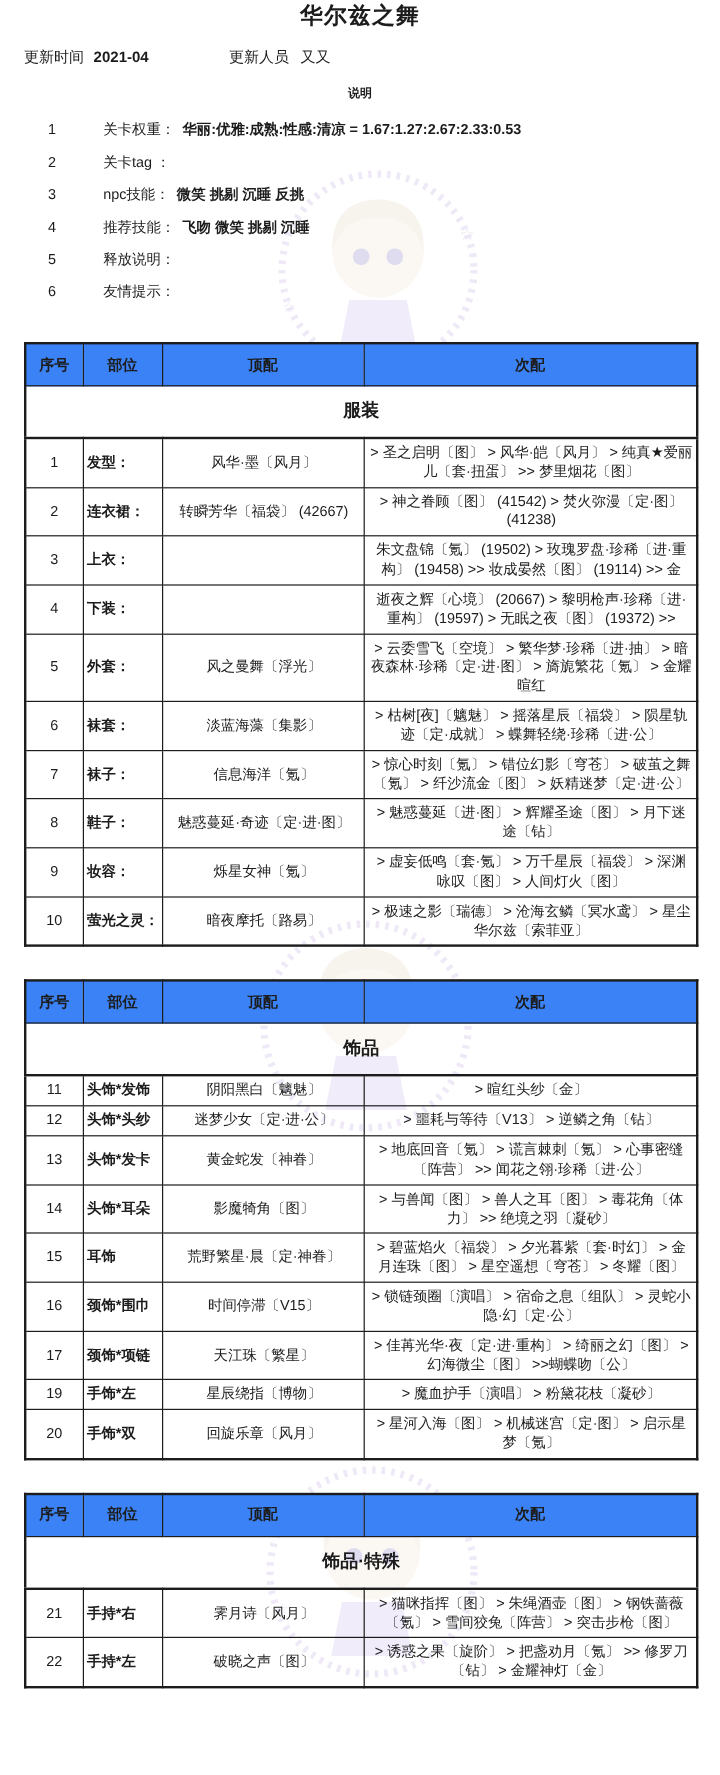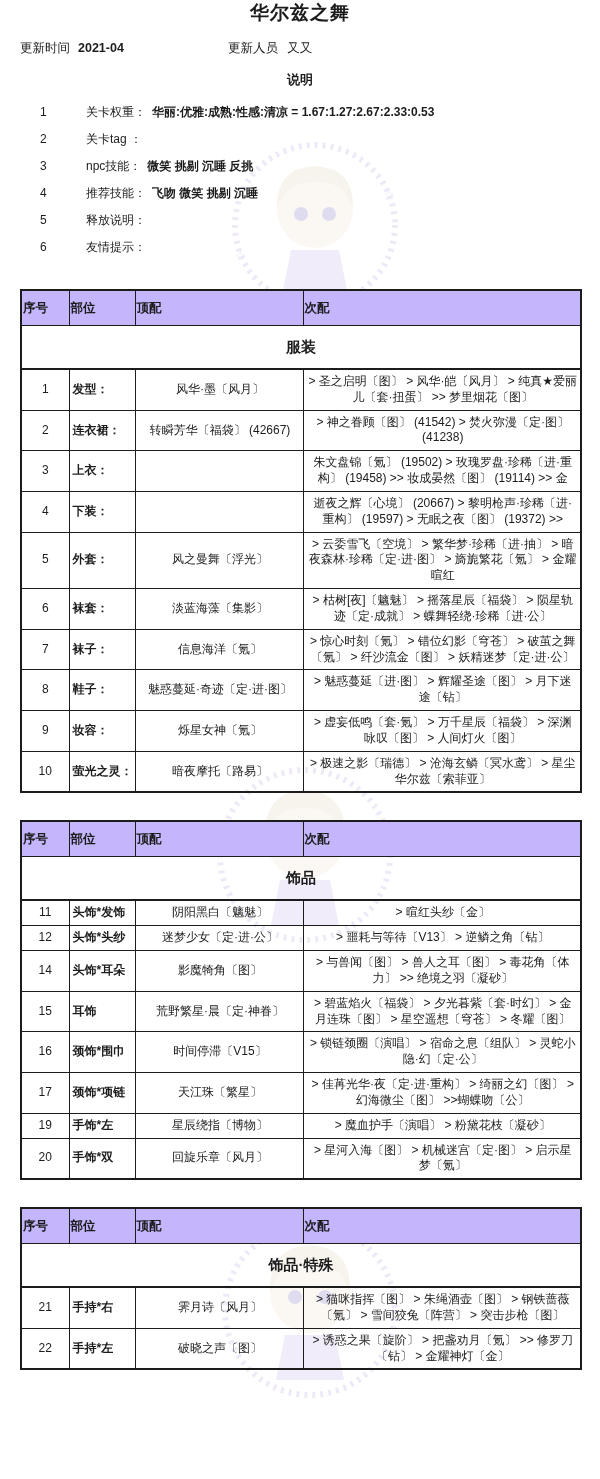--- a/index.html
+++ b/index.html
@@ -8,38 +8,38 @@
     font-family:"Liberation Sans","DejaVu Sans",sans-serif;
     color:#1c1c1c;font-size:12px;
   }
   .page{position:relative;padding:0 20px;z-index:2;}
   .title{
     text-align:center;font-size:19px;font-weight:bold;
     margin:0 0 14px 0;letter-spacing:1px;
   }
   .update-row{display:flex;align-items:baseline;font-size:12.5px;margin:0 0 14px 0;}
   .update-time-value{font-weight:bold;margin-left:8px;}
-  .update-pair2{margin-left:104px;}
+  .update-pair2{margin-left:67px;}
   .update-pair2 .updater-value{margin-left:6px;}
-  .notes-title{text-align:center;font-weight:bold;font-size:13px;margin:6px 0 10px 0;}
+  .notes-title{text-align:center;font-weight:bold;font-size:10px;margin:6px 0 10px 0;}
   .note-row{display:flex;align-items:baseline;height:27px;line-height:27px;}
   .note-no{width:34px;padding-left:20px;text-align:left;flex:none;}
   .note-label{flex:none;margin-left:12px;}
   .note-value{margin-left:6px;font-weight:bold;}
   table{
     width:560px;border-collapse:collapse;table-layout:fixed;
     margin:0 0 27px 0;background:transparent;
   }
   table, th, td{border:1px solid #1c1c1c;}
   table{border-width:2px;}
   .tbl-title td{
     text-align:center;font-weight:bold;font-size:15px;height:34px;
     border-bottom-width:2px;
   }
-  thead th{height:32px;font-size:12.5px;font-weight:bold;text-align:left;background:#c4b5fd;}
+  thead th{height:32px;font-size:12.5px;font-weight:bold;text-align:center;background:#3b82f6;}
   tbody td{padding:4px 3px;line-height:1.32;vertical-align:middle;background:transparent;}
   col.w0{width:48px;} col.w1{width:66px;} col.w2{width:168px;} col.w3{width:278px;}
   td.c0{text-align:center;}
   td.c1{white-space:nowrap;overflow:hidden;padding-right:4px;font-weight:bold;}
   td.c2{text-align:center;padding-left:5px;}
   td.c3{text-align:center;padding-left:5px;}
   .watermark{
     position:absolute;z-index:1;opacity:0.30;pointer-events:none;
   }
 </style>
@@ -236,20 +236,26 @@
           <td class="c2">阴阳黑白〔魑魅〕</td>
           <td class="c3">&gt; 暄红头纱〔金〕</td>
         </tr>
         <tr>
           <td class="c0">12</td>
           <td class="c1">头饰*头纱</td>
           <td class="c2">迷梦少女〔定·进·公〕</td>
           <td class="c3">&gt; 噩耗与等待〔V13〕 &gt; 逆鳞之角〔钻〕</td>
         </tr>
         <tr>
+          <td class="c0">13</td>
+          <td class="c1">头饰*发卡</td>
+          <td class="c2">黄金蛇发〔神眷〕</td>
+          <td class="c3">&gt; 地底回音〔氪〕 &gt; 谎言棘刺〔氪〕 &gt; 心事密缝〔阵营〕 &gt;&gt; 闻花之翎·珍稀〔进·公〕</td>
+        </tr>
+        <tr>
           <td class="c0">14</td>
           <td class="c1">头饰*耳朵</td>
           <td class="c2">影魔犄角〔图〕</td>
           <td class="c3">&gt; 与兽闻〔图〕 &gt; 兽人之耳〔图〕 &gt; 毒花角〔体力〕 &gt;&gt; 绝境之羽〔凝砂〕</td>
         </tr>
         <tr>
           <td class="c0">15</td>
           <td class="c1">耳饰</td>
           <td class="c2">荒野繁星·晨〔定·神眷〕</td>
           <td class="c3">&gt; 碧蓝焰火〔福袋〕 &gt; 夕光暮紫〔套·时幻〕 &gt; 金月连珠〔图〕 &gt; 星空遥想〔穹苍〕 &gt; 冬耀〔图〕</td>

